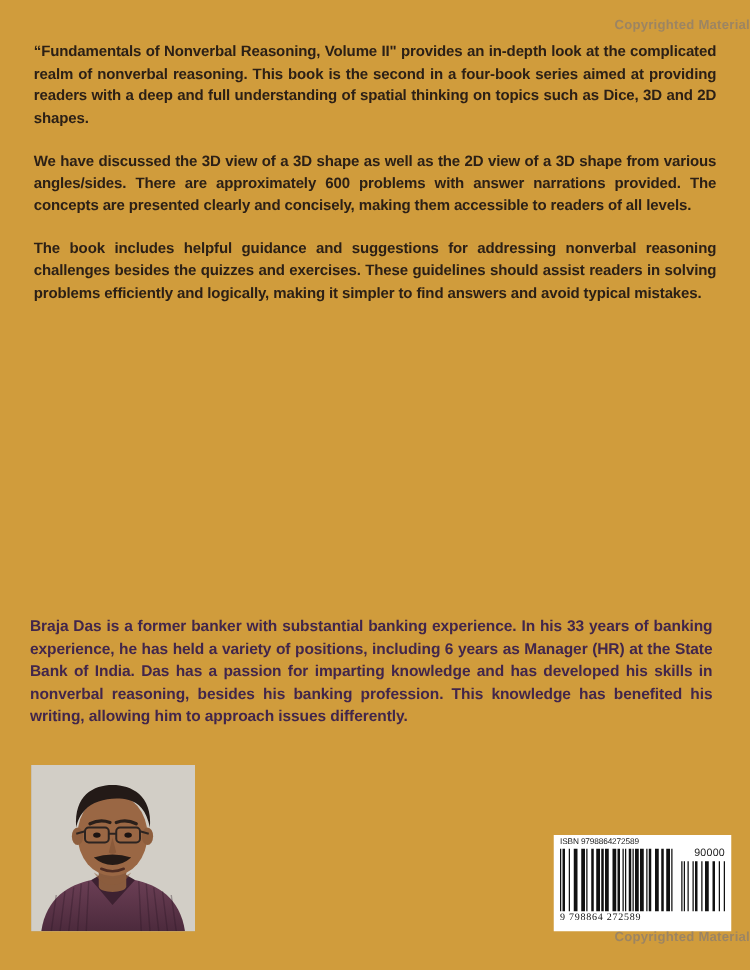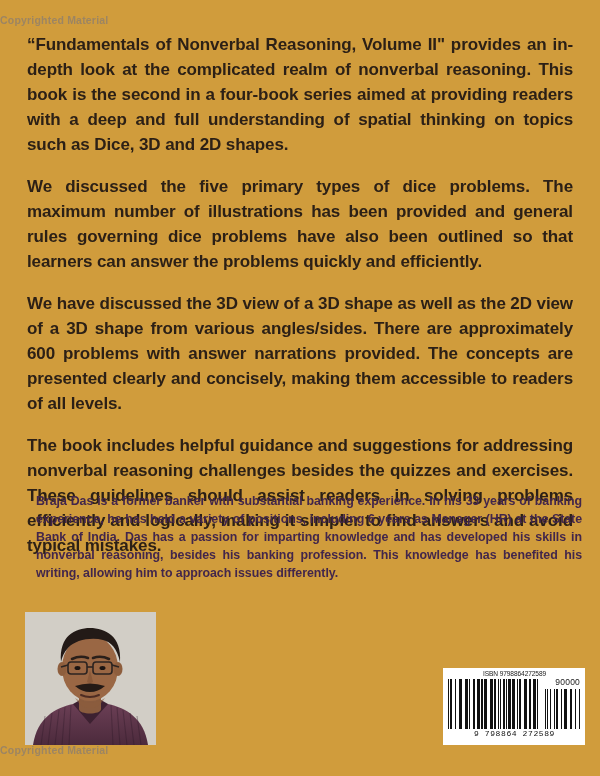--- a/index.html
+++ b/index.html
@@ -18,53 +18,53 @@
     width: 600px;
     height: 776px;
     background: #d09c3c;
     box-sizing: border-box;
   }
   .copyright-top,
   .copyright-bottom {
     position: absolute;
     left: 0;
     width: 600px;
-    text-align: left;
+    text-align: right;
     font-size: 10.5px;
     font-weight: 700;
     letter-spacing: 0.2px;
     color: #9a8465;
     opacity: 0.95;
   }
   .copyright-top { top: 14px; }
   .copyright-bottom { top: 744px; }
 
   .blurb {
     position: absolute;
     left: 27px;
     top: 33px;
     width: 546px;
   }
   .blurb p {
     margin: 0 0 17px 0;
-    font-size: 17px;
+    font-size: 12px;
     line-height: 1.47;
     font-weight: 700;
     color: #2c2016;
     text-align: justify;
     text-justify: inter-word;
     letter-spacing: -0.1px;
   }
   .blurb p.last-body {
     margin-bottom: 20px;
   }
 
   .bio {
     position: absolute;
-    left: 36px;
+    left: 24px;
     top: 492px;
     width: 546px;
   }
   .bio p {
     margin: 0;
     font-size: 12.4px;
     line-height: 1.46;
     font-weight: 700;
     color: #42264b;
     text-align: justify;
@@ -91,21 +91,20 @@
   
   .barcode-box {
     position: absolute;
     left: 443px;
     top: 668px;
     width: 142px;
     height: 77px;
     background: #ffffff;
     box-sizing: border-box;
     padding: 3px 4px 2px 5px;
-    text-align: center;
   }
   .isbn-label {
     font-family: "Liberation Sans", sans-serif;
     font-size: 6.6px;
     color: #1a1a1a;
     letter-spacing: -0.1px;
     line-height: 1;
     margin-bottom: 1px;
     white-space: nowrap;
   }
@@ -133,39 +132,38 @@
     font-size: 8.5px;
     color: #1a1a1a;
     letter-spacing: 0.2px;
     line-height: 1;
   }
   .addon-wrap {
     position: relative;
     padding-top: 10px;
   }
   .ean-digits {
-    font-family: Liberation Mono, monospace;
+    font-family: Liberation Serif, serif;
     font-size: 8px;
     color: #111111;
     letter-spacing: 0.6px;
     line-height: 1;
     margin-top: 1px;
     white-space: nowrap;
   }
 </style>
 </head>
 <body>
 
 <div class="cover">
 
   <div class="copyright-top">Copyrighted Material</div>
 
   <div class="blurb">
     <p>“Fundamentals of Nonverbal Reasoning, Volume II" provides an in-depth look at the complicated realm of nonverbal reasoning. This book is the second in a four-book series aimed at providing readers with a deep and full understanding of spatial thinking on topics such as Dice, 3D and 2D shapes.</p>
-    <p>We discussed the five primary types of dice problems. The maximum number of illustrations has been provided and general rules governing dice problems have also been outlined so that learners can answer the problems quickly and efficiently.</p>
     <p>We have discussed the 3D view of a 3D shape as well as the 2D view of a 3D shape from various angles/sides. There are approximately 600 problems with answer narrations provided. The concepts are presented clearly and concisely, making them accessible to readers of all levels.</p>
     <p class="last-body">The book includes helpful guidance and suggestions for addressing nonverbal reasoning challenges besides the quizzes and exercises. These guidelines should assist readers in solving problems efficiently and logically, making it simpler to find answers and avoid typical mistakes.</p>
   </div>
 
   <div class="bio">
     <p>Braja Das is a former banker with substantial banking experience. In his 33 years of banking experience, he has held a variety of positions, including 6 years as Manager (HR) at the State Bank of India. Das has a passion for imparting knowledge and has developed his skills in nonverbal reasoning, besides his banking profession. This knowledge has benefited his writing, allowing him to approach issues differently.</p>
   </div>
 
   <div class="author-photo">
     <svg viewBox="0 0 131 133" xmlns="http://www.w3.org/2000/svg" aria-hidden="true">

